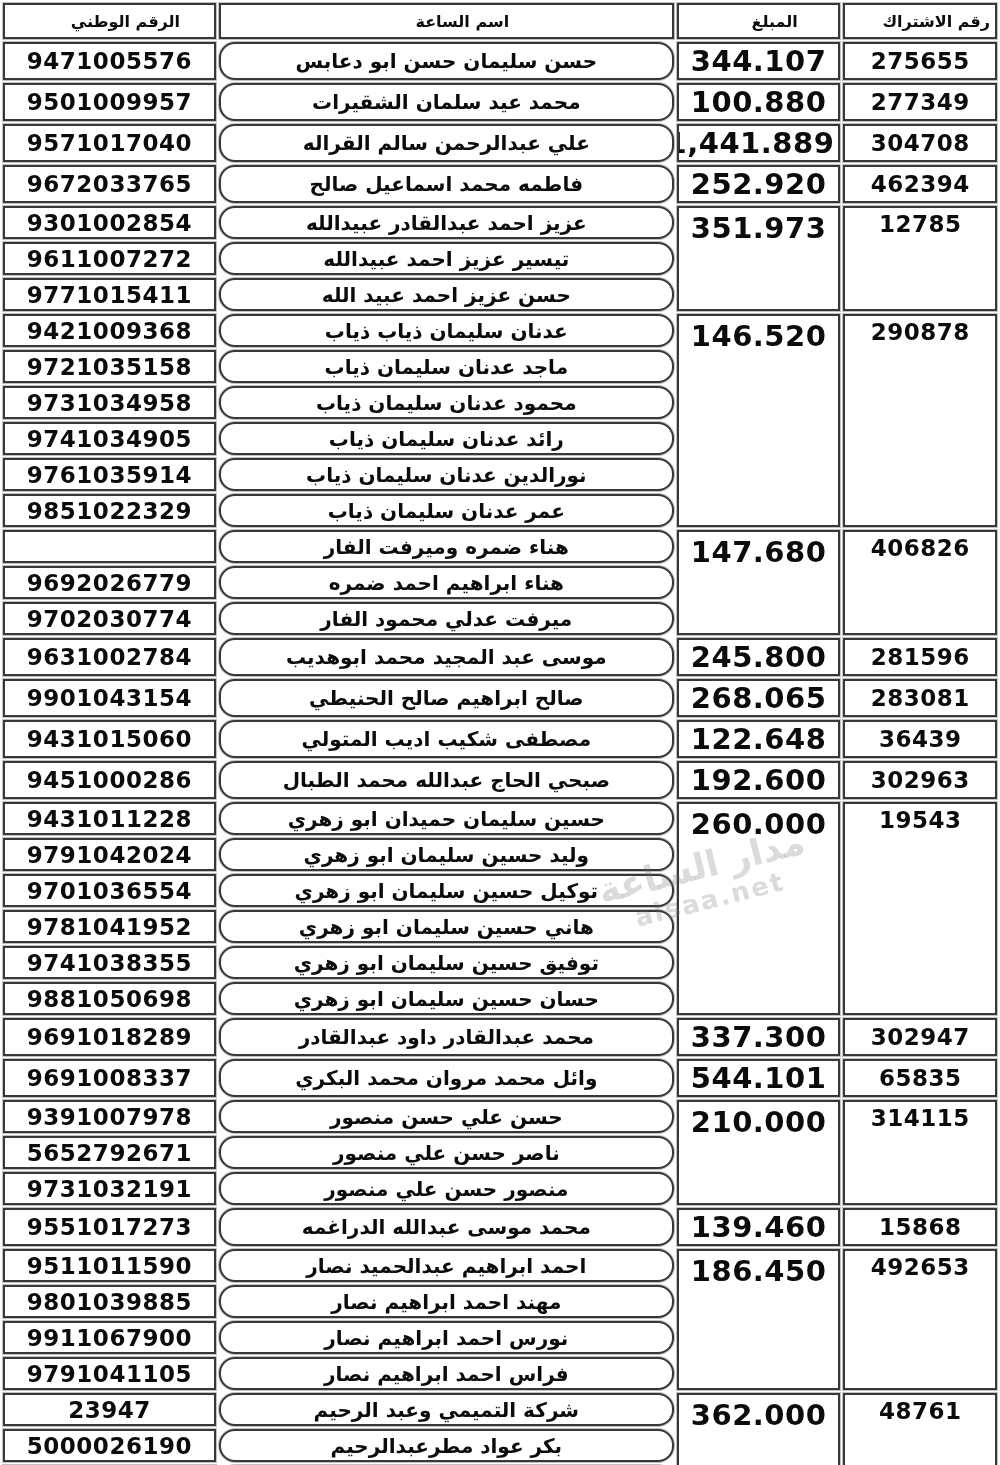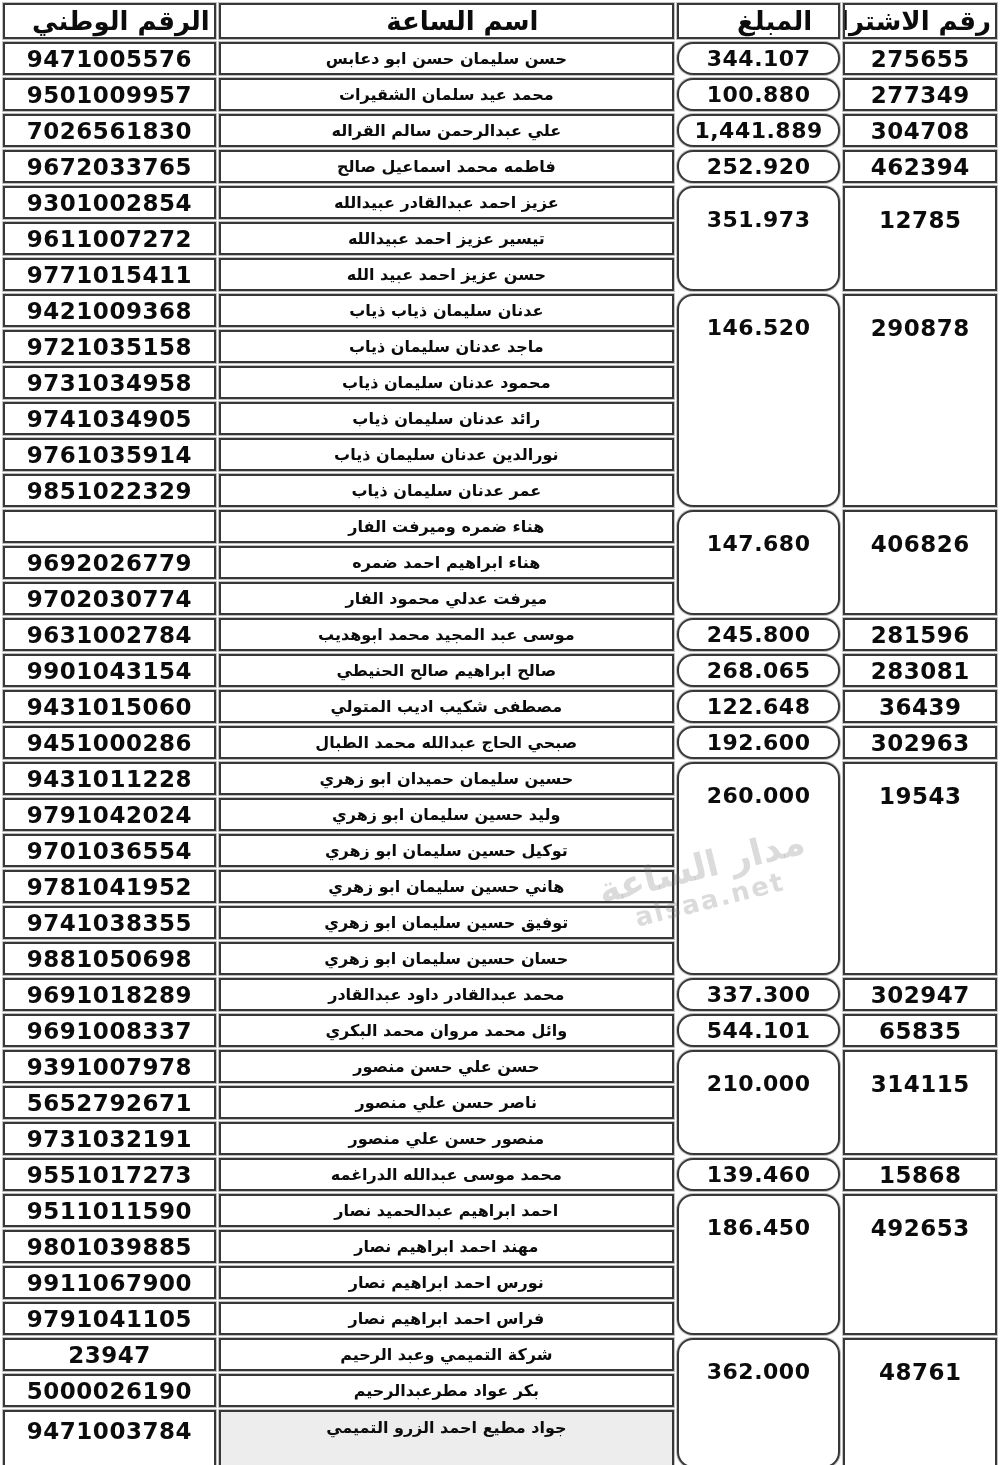--- a/index.html
+++ b/index.html
@@ -27,30 +27,30 @@
     text-align:center;
     vertical-align:middle;
     font-weight:700;
     color:#0c0c0c;
     overflow:hidden;
     white-space:nowrap;
     padding:0 4px;
   }
   th{
     height:32px;
-    font-size:26px;
+    font-size:16px;
     padding-left:36px;
   }
   td{ height:29px; }
   td.num{ font-size:23px; letter-spacing:0.5px; }
-  td.amount{ font-size:22px;border-radius:16px; }
-  td.name{ font-size:16px; }
+  td.amount{ font-size:29px; }
+  td.name{ font-size:20px;border-radius:16px; }
   td.merged{
     vertical-align:top;
-    padding-top:19px;
+    padding-top:3px;
   }
   tr.last td{ height:48px; vertical-align:top; padding-top:6px; }
   td.highlight{ background:#ededed; }
   .watermark{
     position:absolute;
     top:845px; left:540px;
     width:330px;
     text-align:center;
     transform:rotate(-14deg);
     color:rgba(110,110,110,0.25);
@@ -89,21 +89,21 @@
         <tr>
           <td class="num">277349</td>
           <td class="num amount">100.880</td>
           <td class="name">محمد عيد سلمان الشقيرات</td>
           <td class="num">9501009957</td>
         </tr>
         <tr>
           <td class="num">304708</td>
           <td class="num amount">1,441.889</td>
           <td class="name">علي عبدالرحمن سالم القراله</td>
-          <td class="num">7026561830</td>
+          <td class="num">9571017040</td>
         </tr>
         <tr>
           <td class="num">462394</td>
           <td class="num amount">252.920</td>
           <td class="name">فاطمه محمد اسماعيل صالح</td>
           <td class="num">9672033765</td>
         </tr>
         <tr>
           <td class="num merged" rowspan="3">12785</td>
           <td class="num amount merged" rowspan="3">351.973</td>

